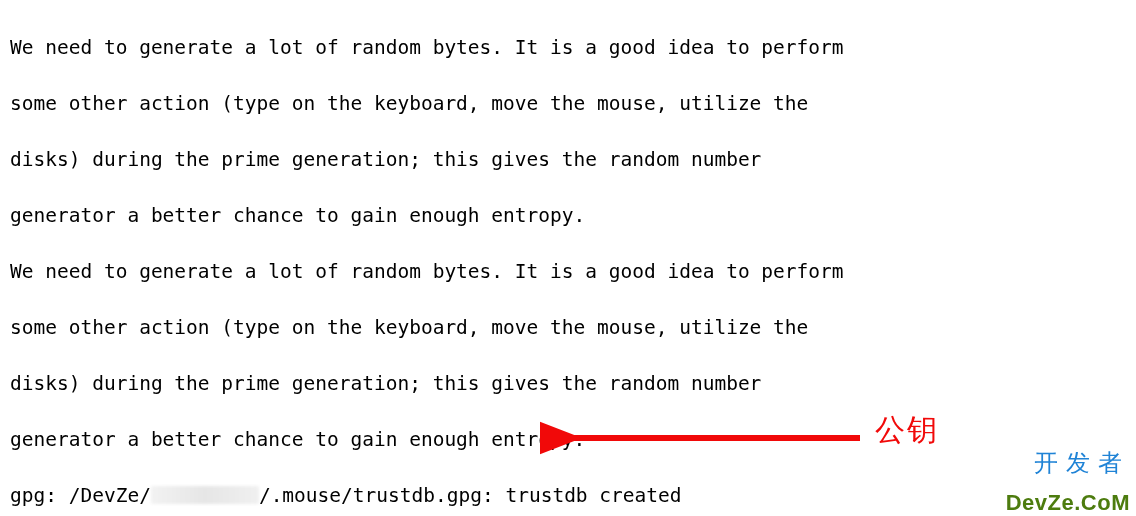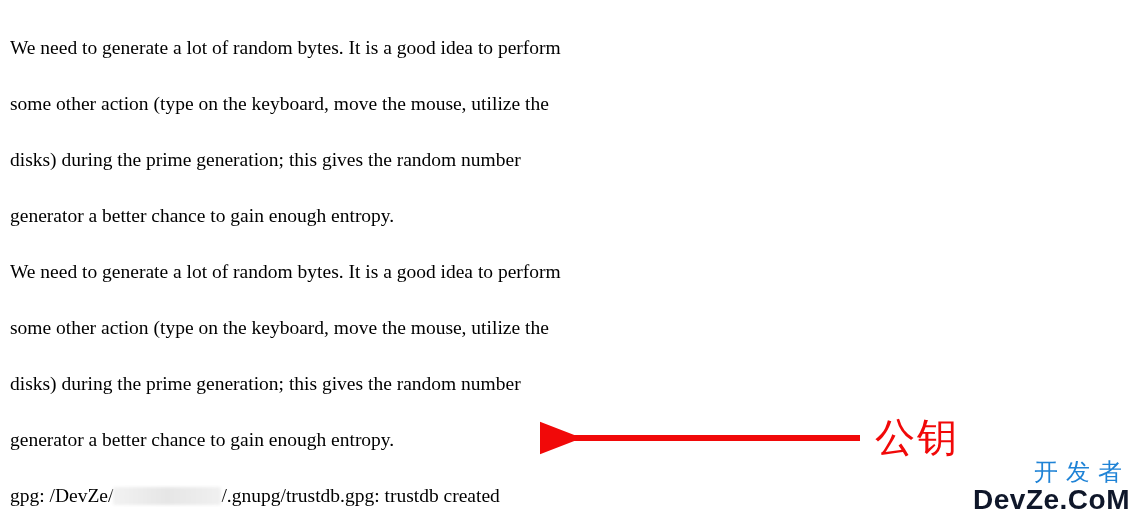--- a/index.html
+++ b/index.html
@@ -12,21 +12,21 @@
   }
   .terminal {
     font-family: "Menlo", "Consolas", "DejaVu Sans Mono", monospace;
     font-size: 19.5px;
     line-height: 28px;
     color: #000000;
     padding: 6px 8px 0 10px;
     white-space: pre;
     position: relative;
   }
-  .line { display: block; font-family: Liberation Serif, serif; }
+  .line { display: block; }
   .smudge {
     display: inline-block;
     background: linear-gradient(90deg, #f2f2f2, #e6e6e6, #f0f0f0);
     filter: blur(1.5px);
     border-radius: 2px;
     vertical-align: middle;
     height: 18px;
     position: relative;
     top: -2px;
   }
@@ -36,60 +36,61 @@
     left: 540px;
     width: 340px;
     height: 40px;
     pointer-events: none;
   }
   .annotation-label {
     position: absolute;
     top: 410px;
     left: 875px;
     font-family: "Microsoft YaHei","PingFang SC",sans-serif;
-    font-size: 40px;
+    font-size: 30px;
     color: #f10909;
     font-weight: 500;
     letter-spacing: 2px;
   }
   .watermark {
     position: absolute;
     right: 6px;
     bottom: 2px;
     text-align: right;
     font-family: "Microsoft YaHei","PingFang SC",sans-serif;
     line-height: 1.05;
   }
   .watermark .cn {
     font-size: 24px;
     color: #1f83d6;
     letter-spacing: 8px;
     font-weight: 500;
   }
   .watermark .en {
-    font-size: 28px;
-    color: #0f172a;
+    font-size: 22px;
+    color: #4d7c0f;
     font-family: "Arial Narrow", Arial, sans-serif;
     letter-spacing: 0.5px;
     font-weight: 600;
+    margin-top: 16px;
   }
 </style>
 </head>
 <body>
 
 <div class="terminal">
 <span class="line">We need to generate a lot of random bytes. It is a good idea to perform</span>
 <span class="line">some other action (type on the keyboard, move the mouse, utilize the</span>
 <span class="line">disks) during the prime generation; this gives the random number</span>
 <span class="line">generator a better chance to gain enough entropy.</span>
 <span class="line">We need to generate a lot of random bytes. It is a good idea to perform</span>
 <span class="line">some other action (type on the keyboard, move the mouse, utilize the</span>
 <span class="line">disks) during the prime generation; this gives the random number</span>
 <span class="line">generator a better chance to gain enough entropy.</span>
-<span class="line"><span>gpg: /DevZe/</span><span class="smudge" style="width:108px"></span><span>/.gnupg/trustdb.gpg: trustdb created</span></span>
+<span class="line"><span>gpg: /DevZe/</span><span class="smudge" style="width:108px"></span><span>/.mouse/trustdb.gpg: trustdb created</span></span>
 
 
 
 
 <span class="line"></span>
 
 
 
 
 </div>

